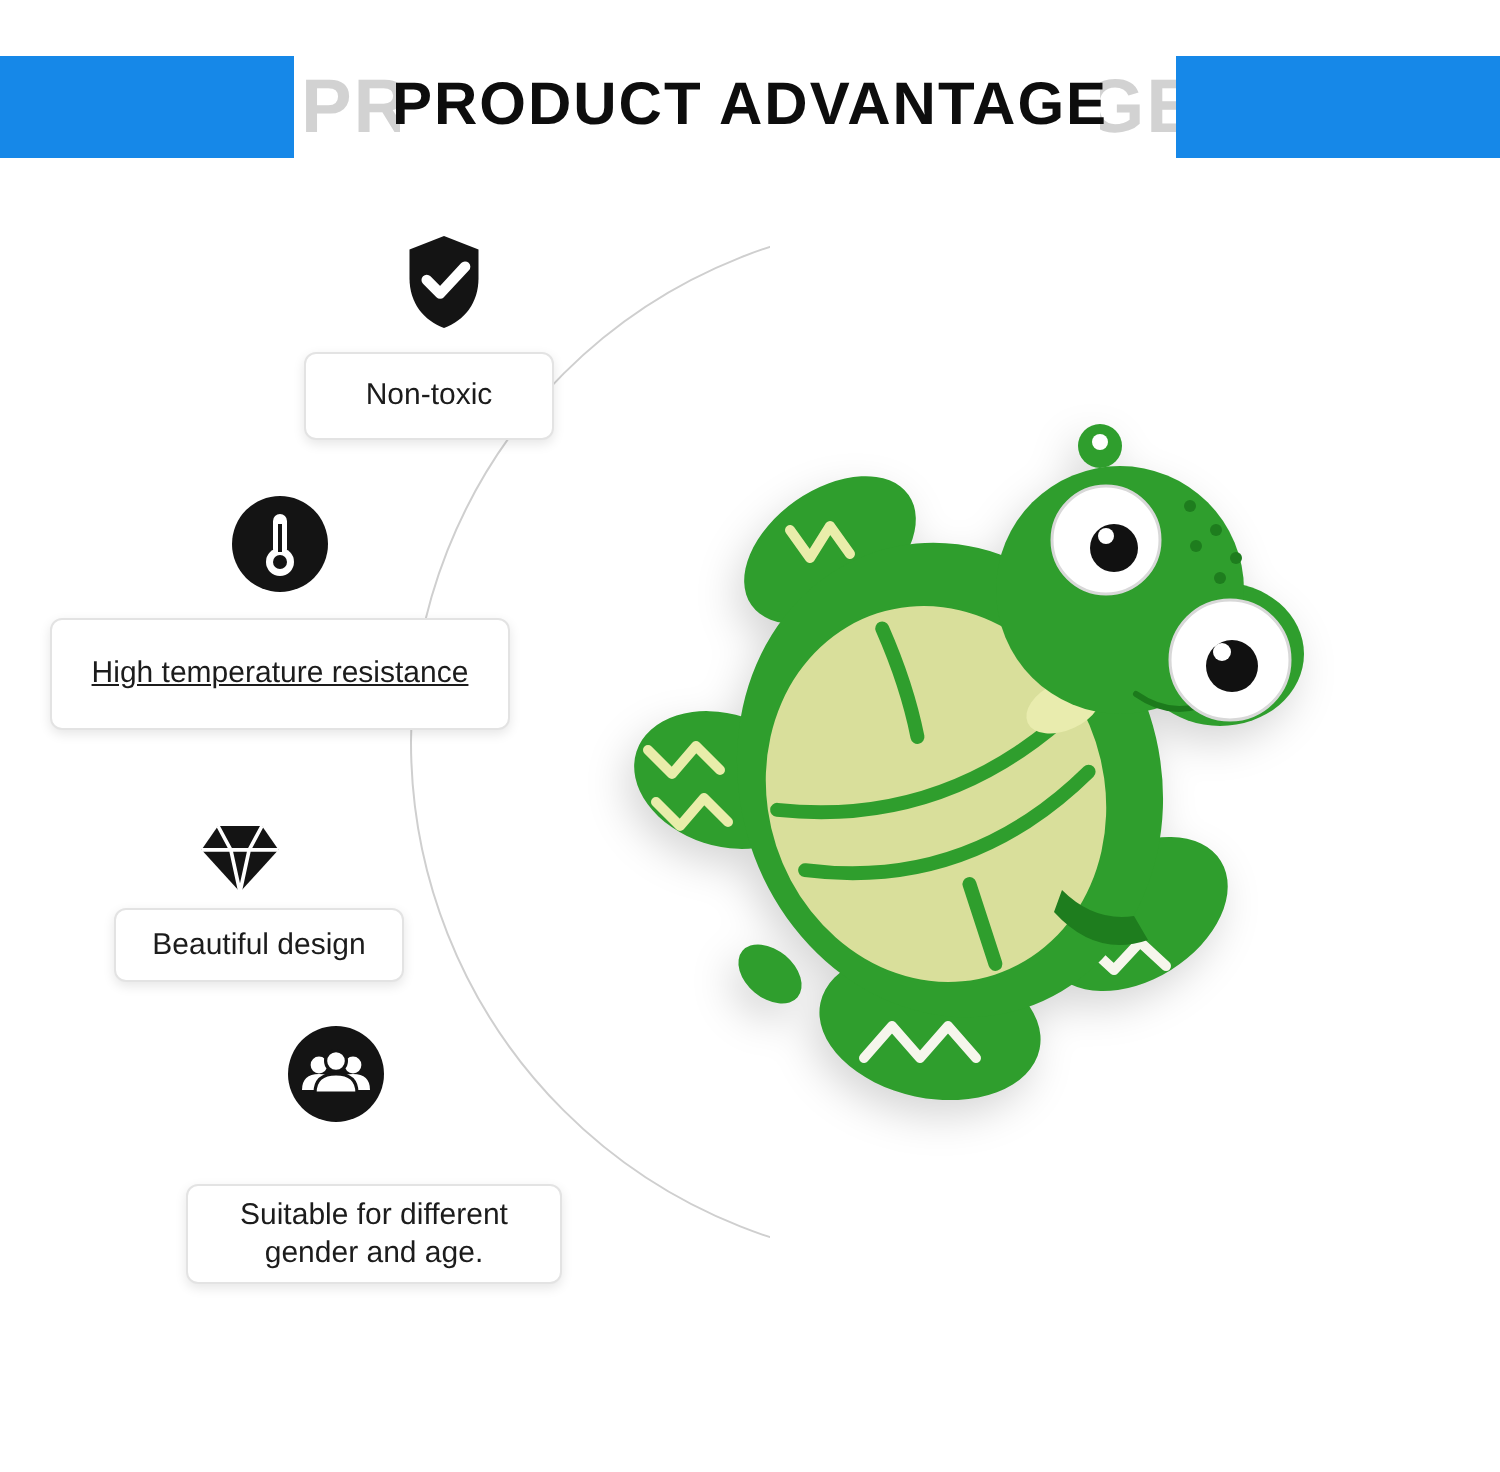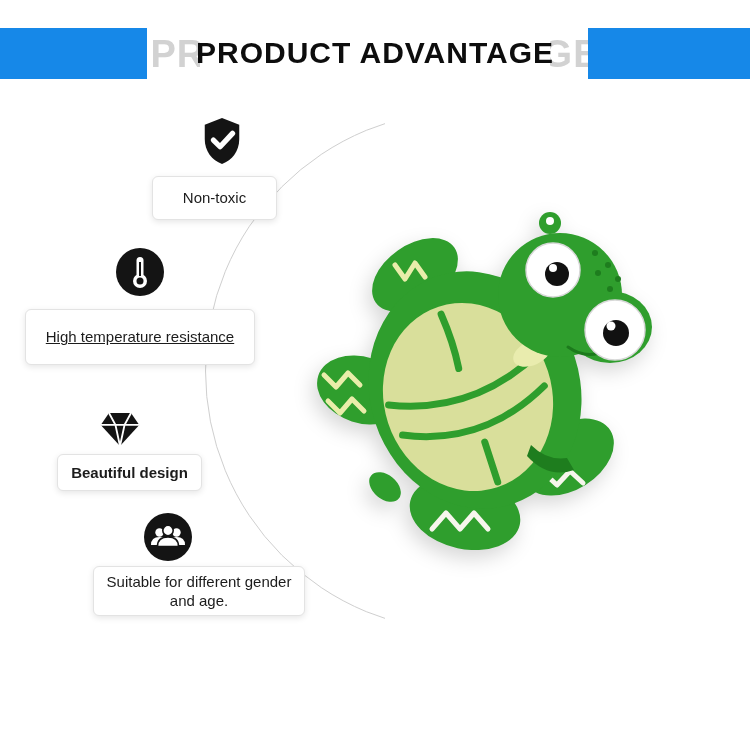--- a/index.html
+++ b/index.html
@@ -39,22 +39,22 @@
   .icon-diamond{left:98px;top:410px;}
   .icon-people{left:144px;top:513px;}
   .label-box{
     position:absolute;z-index:3;background:#fff;border:1px solid #e3e3e3;border-radius:6px;
     box-shadow:0 2px 6px rgba(0,0,0,0.10);
     display:flex;align-items:center;justify-content:center;text-align:center;
     font-size:15px;line-height:1.3;color:#1c1c1c;padding:16px 6px;box-sizing:border-box;
   }
   .box-1{left:152px;top:176px;width:125px;height:44px;}
   .box-2{left:25px;top:309px;width:230px;height:56px;text-decoration:underline;}
-  .box-3{left:57px;top:454px;width:145px;height:37px;font-weight:bold;}
-  .box-4{left:93px;top:566px;width:212px;height:50px;}
+  .box-3{left:57px;top:454px;width:145px;height:37px;}
+  .box-4{left:93px;top:592px;width:188px;height:50px;}
   
   .i-black{fill:var(--icon-black,#141414);}
   .i-white{fill:#ffffff;}
   .i-wline{stroke:#ffffff;fill:none;}
   .t-green{fill:var(--turtle-green,#2f9e2d);}
   .t-belly{fill:var(--turtle-belly,#d9df9b);}
   .t-plate{stroke:var(--turtle-green,#2f9e2d);stroke-width:7;fill:none;stroke-linecap:round;}
   .t-chev{stroke:var(--chevron-yellow,#e9edaa);stroke-width:5;fill:none;stroke-linejoin:round;stroke-linecap:round;}
   .t-chev-w{stroke:#f6f6ec;stroke-width:5;fill:none;stroke-linejoin:round;stroke-linecap:round;}
   .t-dark{fill:#1e7d1e;}

